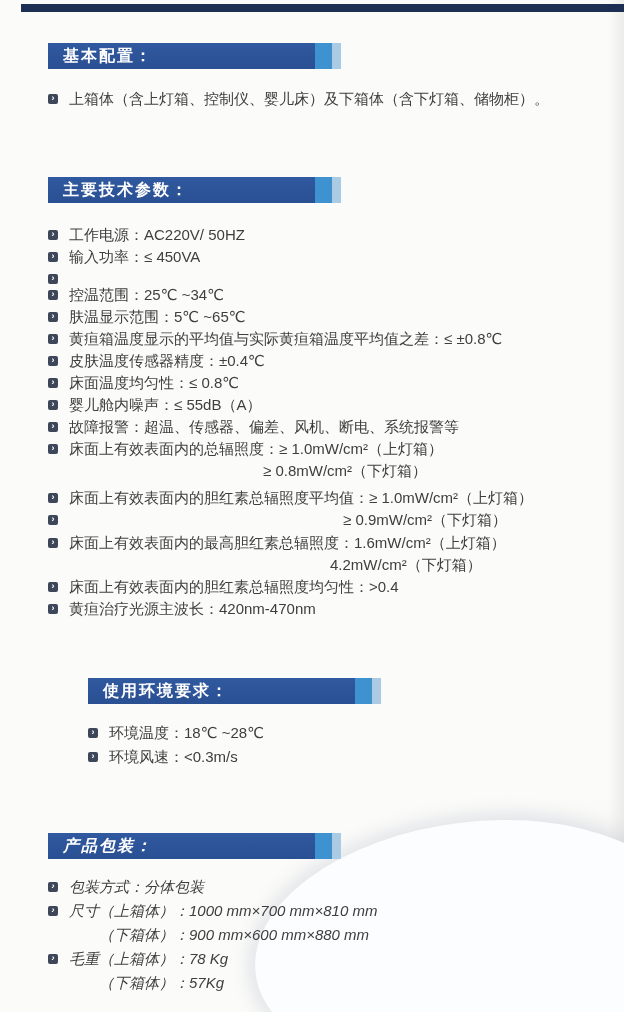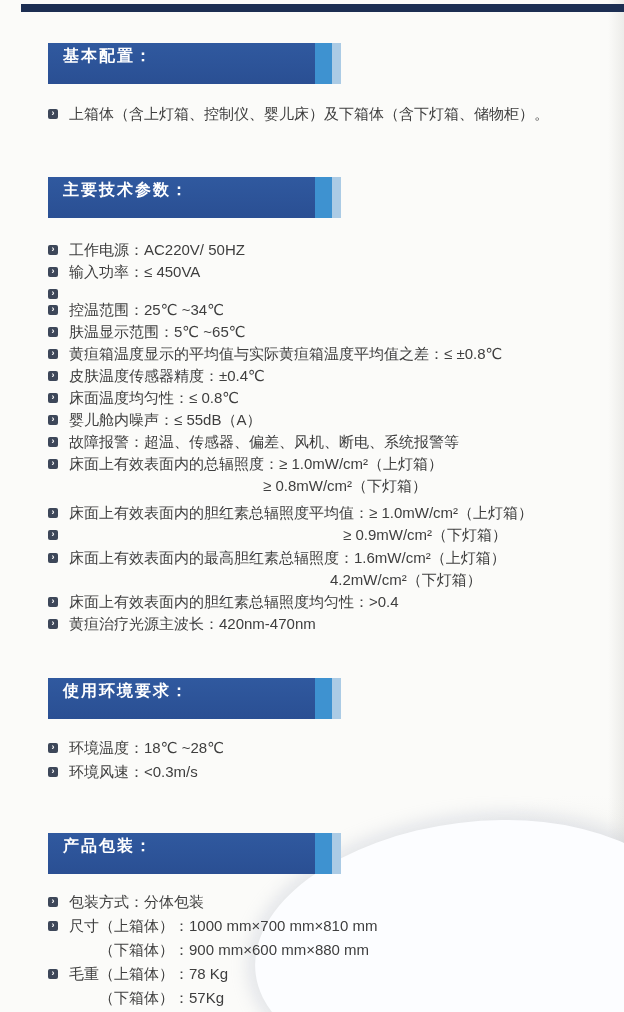--- a/index.html
+++ b/index.html
@@ -27,23 +27,23 @@
     box-shadow:0 0 16px 8px rgba(175,182,200,0.30);
     transform:rotate(-7deg);
   }
   .top-strip{
     position:absolute;top:4px;left:21px;right:0;height:8px;
     background:var(--top_strip,#1c2e52);
   }
   .section{position:absolute;left:48px;right:24px;}
   .sec-basic{top:43px;}
   .sec-tech{top:177px;}
-  .sec-env{top:678px;}
-  .sec-pack{top:833px;}
-  .hdr{display:flex;height:41px;width:293px;}
+  .sec-env{top:678px;margin-left:40px;}
+  .sec-pack{top:833px;font-style:italic;}
+  .hdr{display:flex;height:26px;width:293px;}
   .hdr-main{
     flex:1;
     background:linear-gradient(180deg, var(--bar_blue,#30599f), #2a4f93);
     color:#fff;font-size:16px;font-weight:bold;line-height:26px;
     padding-left:15px;letter-spacing:2px;
   }
   .hdr-acc1{width:17px;background:var(--bar_accent,#3e92d0);}
   .hdr-acc2{width:9px;background:var(--bar_accent_light,#abcbe5);}
   .items{margin:0;padding:0;list-style:none;font-size:15px;color:var(--text,#3e3e3e);}
   .sec-basic .items{margin-top:19px;}

